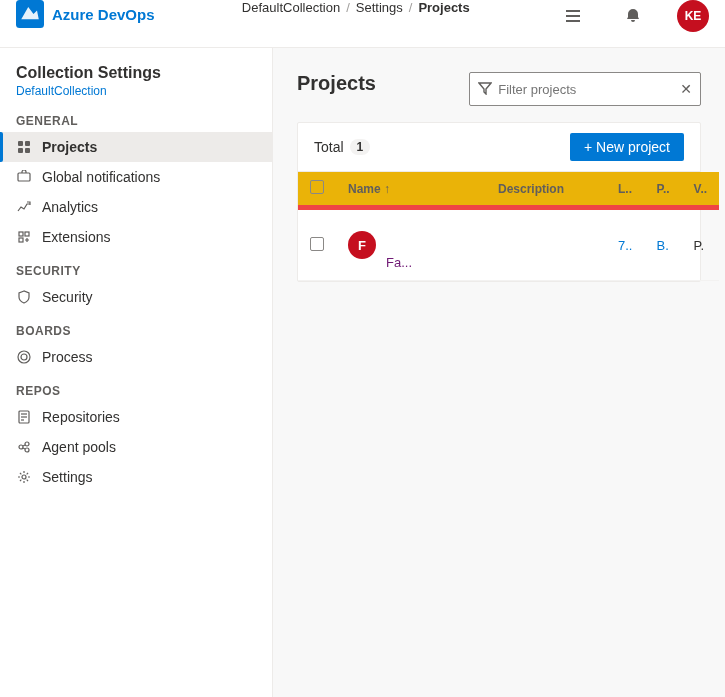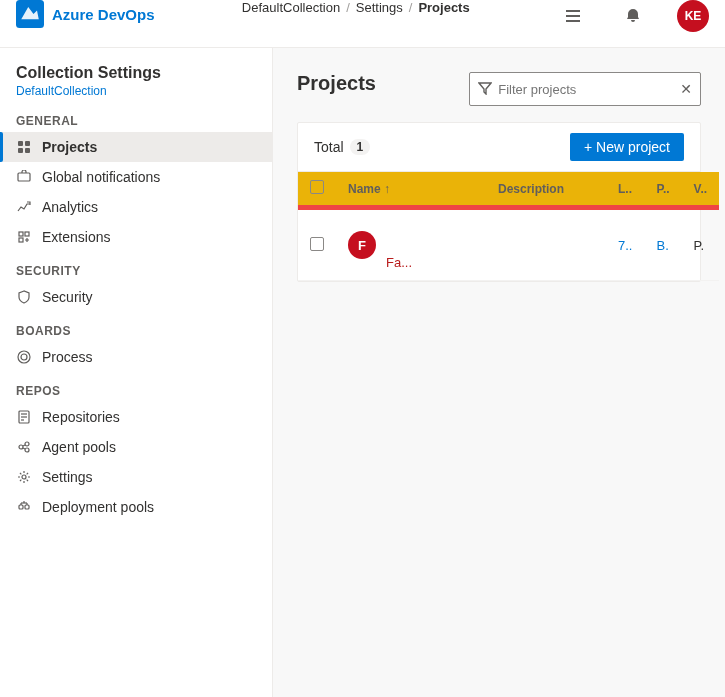--- a/index.html
+++ b/index.html
@@ -259,21 +259,21 @@
       background: #c50f1f;
       color: #fff;
       display: flex;
       align-items: center;
       justify-content: center;
       font-size: 13px;
       font-weight: 600;
       flex-shrink: 0;
     }
     .project-name-text {
-      color: #b91c1c;
+      color: #701a75;
       cursor: pointer;
       margin-top: 35px;
     }
     .col-check { width: 40px; }
     .col-name { min-width: 150px; }
     .col-desc { min-width: 120px; }
     .col-short { width: 60px; color: #605e5c; font-size: 12px; }
 
     
     .cb {
@@ -418,33 +418,20 @@
     </div>
     <div class="sidebar-item">
       <span class="sidebar-item-icon">
         <svg width="14" height="14" viewBox="0 0 14 14" fill="none" stroke="#605e5c" stroke-width="1.2">
             <circle cx="7" cy="7" r="2"></circle>
             <path d="M7 1v2M7 11v2M1 7h2M11 7h2M2.93 2.93l1.41 1.41M9.66 9.66l1.41 1.41M2.93 11.07l1.41-1.41M9.66 4.34l1.41-1.41"></path>
           </svg>
       </span>
       <span>Settings</span>
     </div>
-    <div class="sidebar-item">
-      <span class="sidebar-item-icon">
-        <svg width="14" height="14" viewBox="0 0 14 14" fill="none" stroke="#605e5c" stroke-width="1.2">
-            <rect x="2" y="5" width="4" height="4" rx="1"></rect>
-            <rect x="8" y="5" width="4" height="4" rx="1"></rect>
-            <line x1="4" y1="5" x2="4" y2="3"></line>
-            <line x1="10" y1="5" x2="10" y2="3"></line>
-            <line x1="4" y1="3" x2="10" y2="3"></line>
-            <line x1="7" y1="3" x2="7" y2="1"></line>
-          </svg>
-      </span>
-      <span>Deployment pools</span>
-    </div>
   </aside>
 
   <main class="main-content">
     <div class="page-header">
       <h1 class="page-title">Projects</h1>
       <div class="filter-box">
         <span class="filter-icon">
           <svg width="14" height="14" viewBox="0 0 14 14" fill="none" stroke="#605e5c" stroke-width="1.4">
               <polygon points="1,2 13,2 8,8 8,13 6,11 6,8"></polygon>
             </svg>

